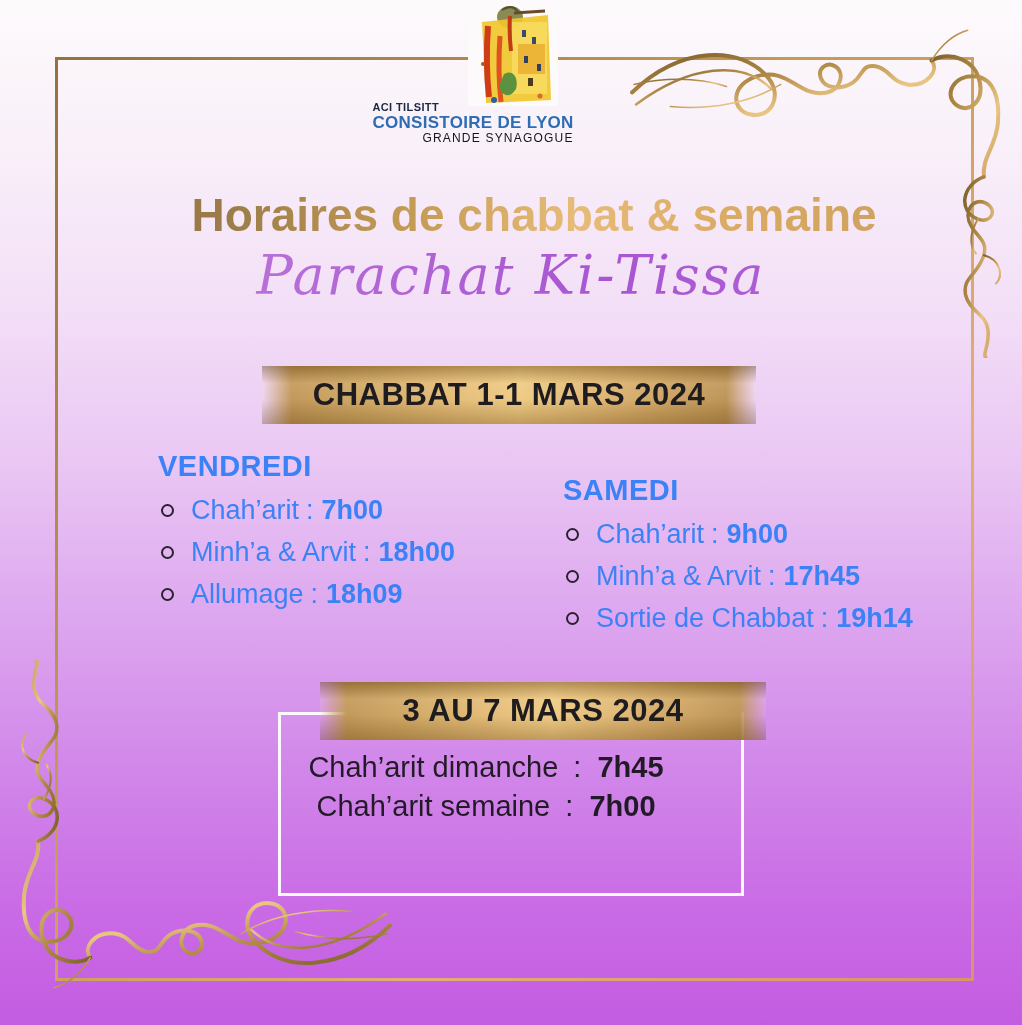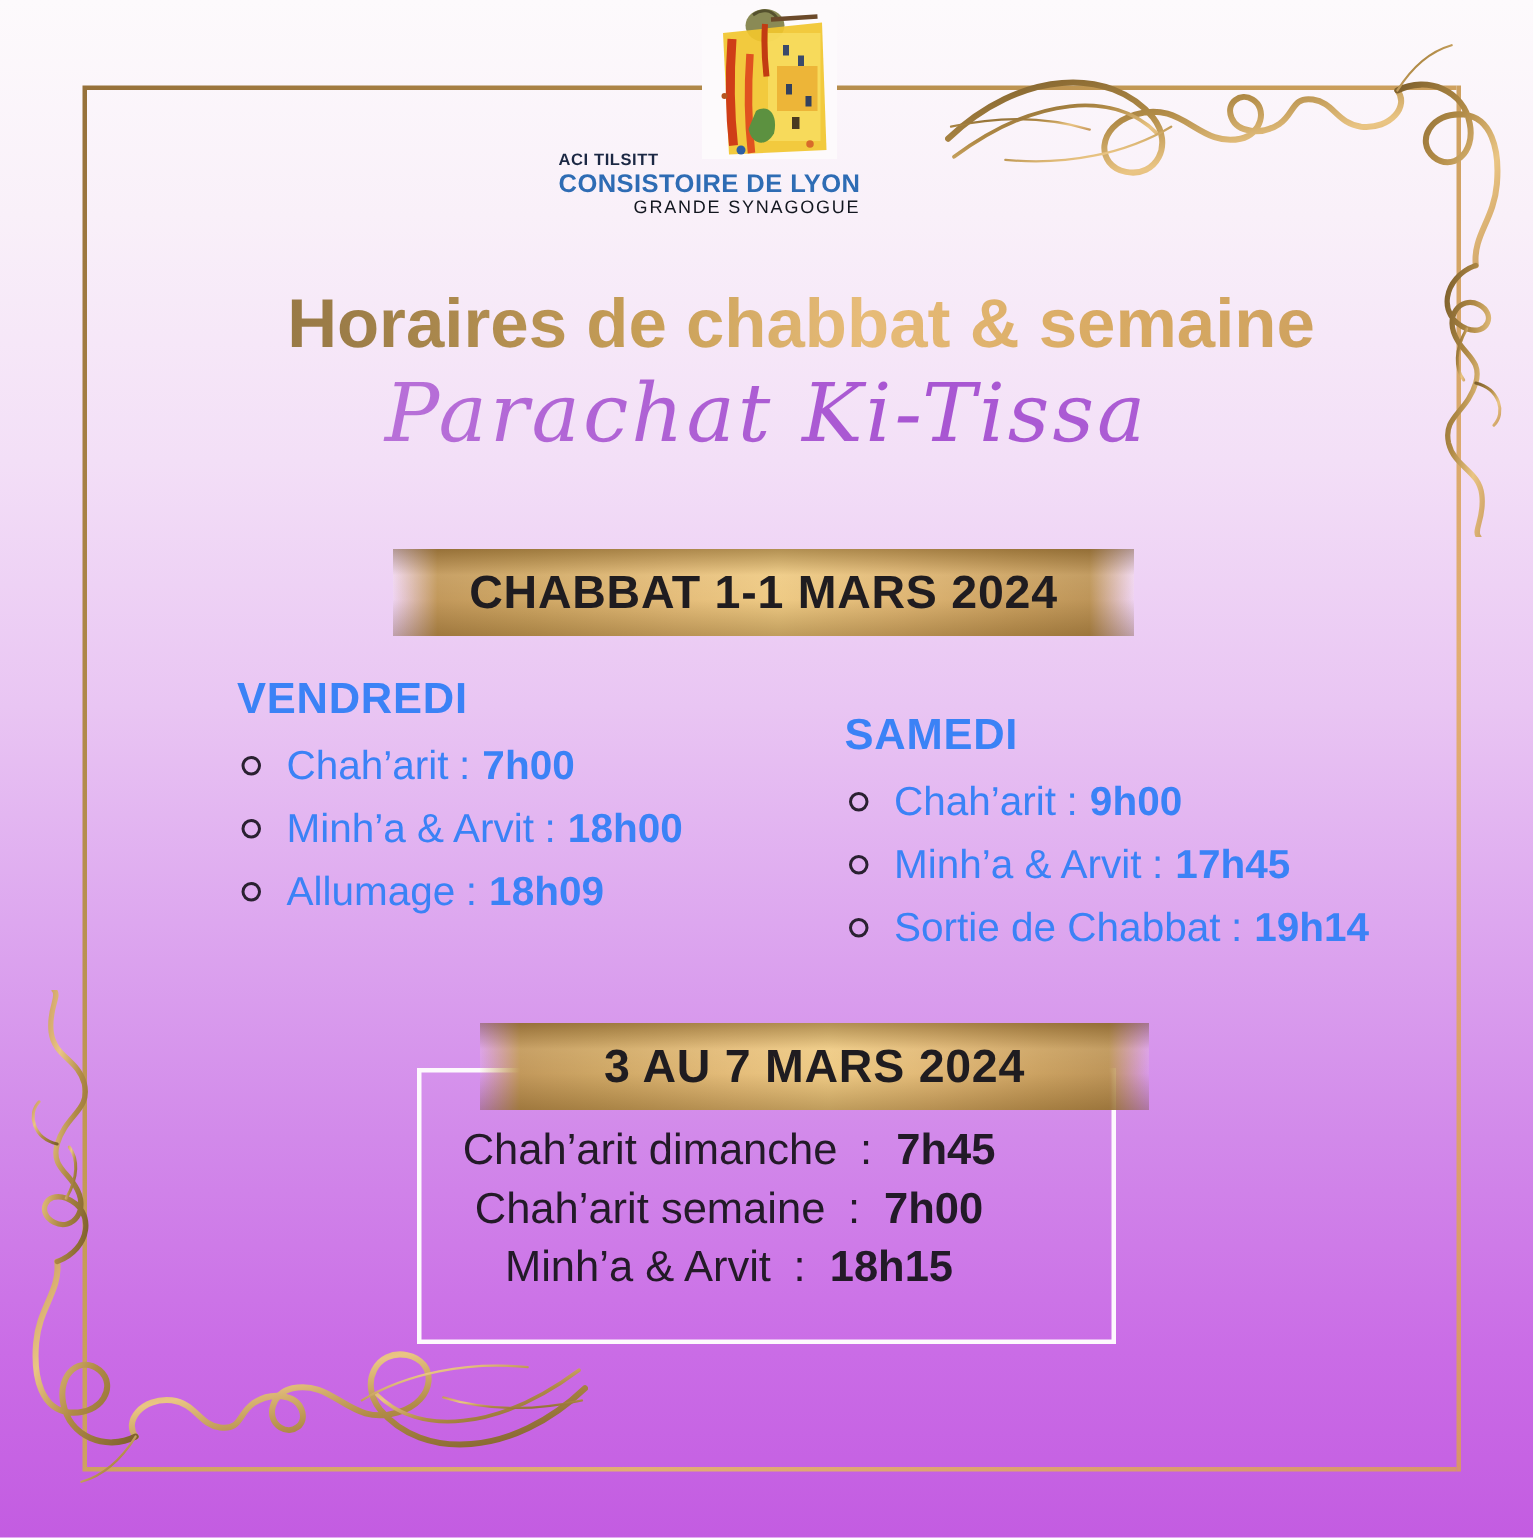--- a/index.html
+++ b/index.html
@@ -206,18 +206,13 @@
   <div class="wrow">
     <span class="lbl">Chah’arit dimanche</span>
     <span class="sep">:</span>
     <span class="time">7h45</span>
   </div>
   <div class="wrow">
     <span class="lbl">Chah’arit semaine</span>
     <span class="sep">:</span>
     <span class="time">7h00</span>
   </div>
-  <div class="wrow">
-    <span class="lbl">Minh’a &amp; Arvit</span>
-    <span class="sep">:</span>
-    <span class="time">18h15</span>
-  </div>
 </div>
 
 </body></html>

